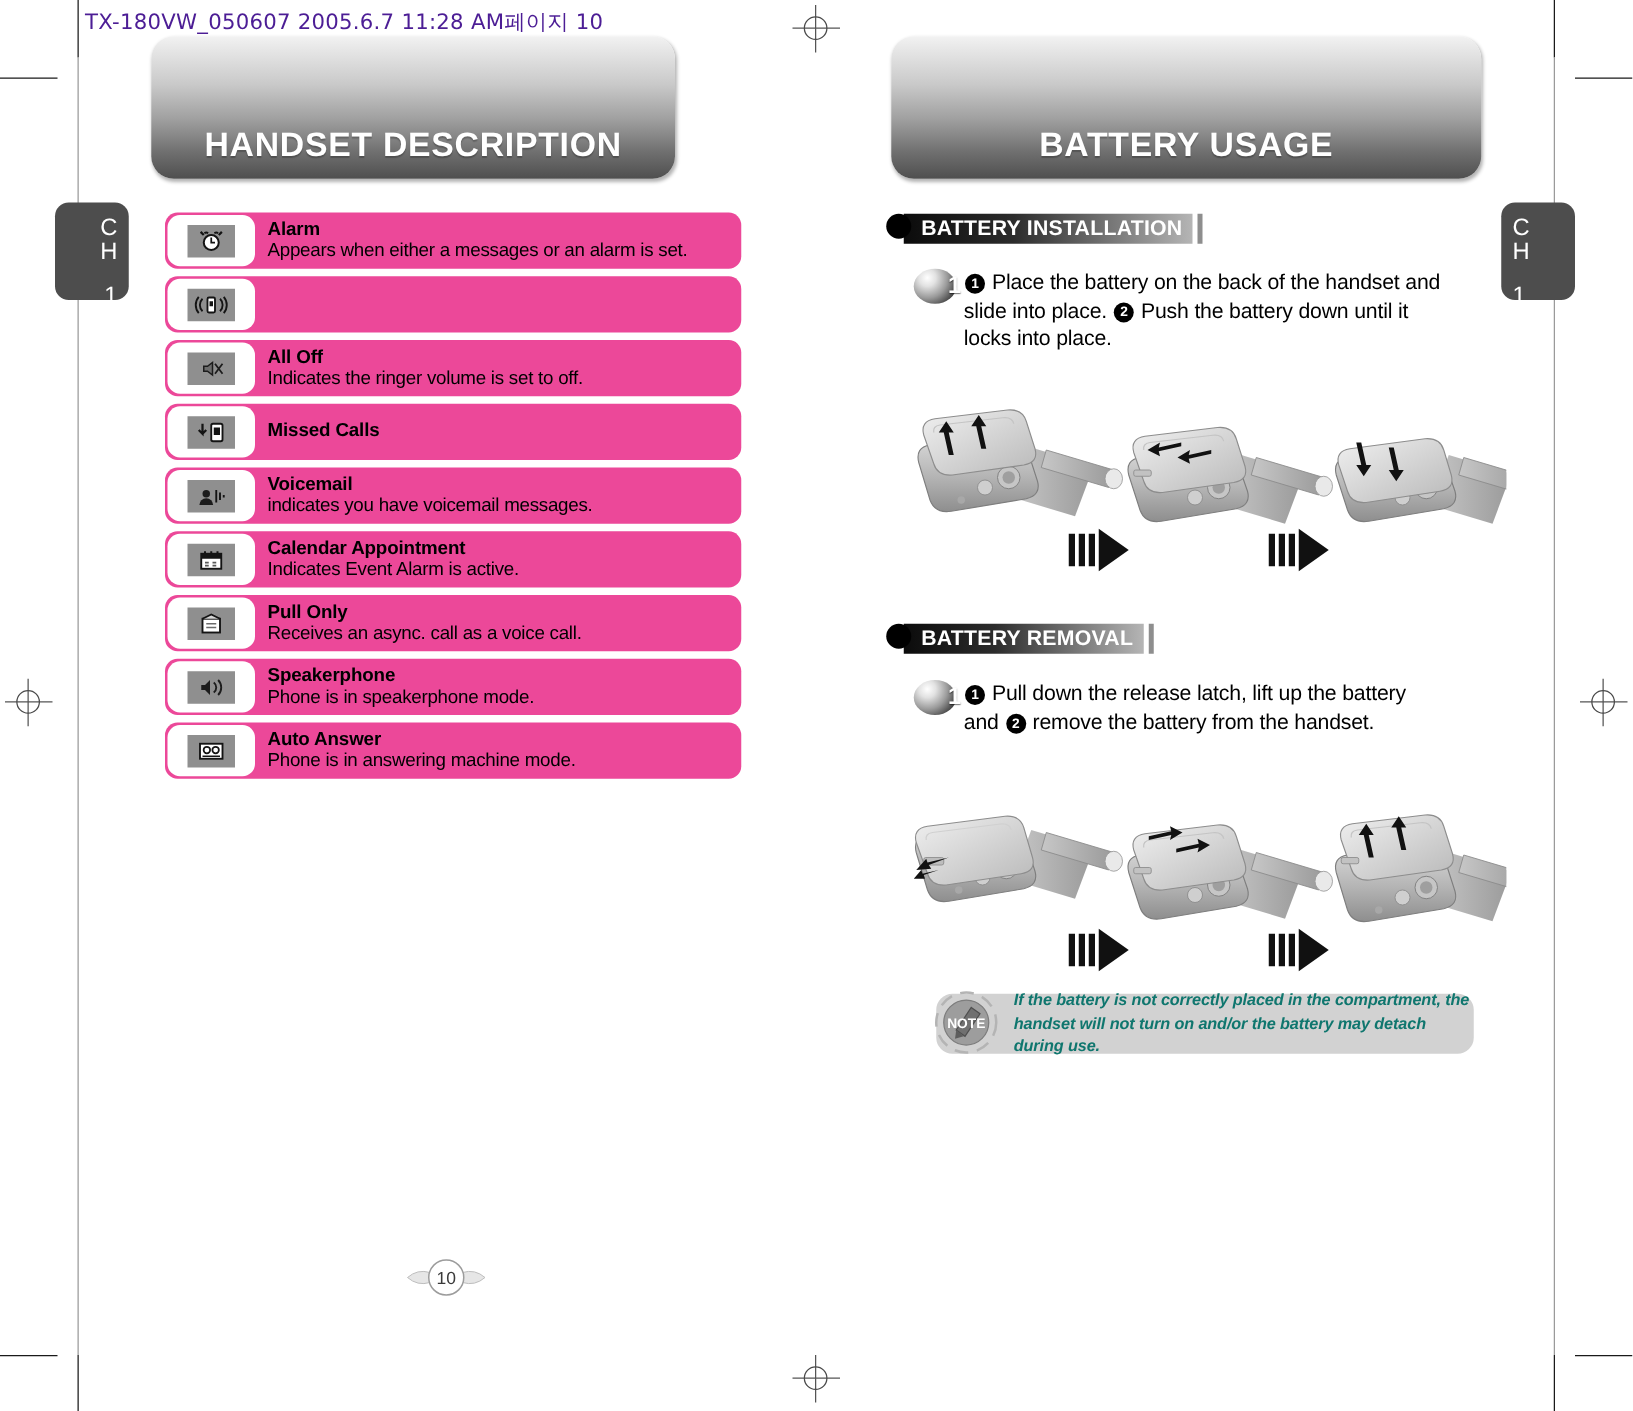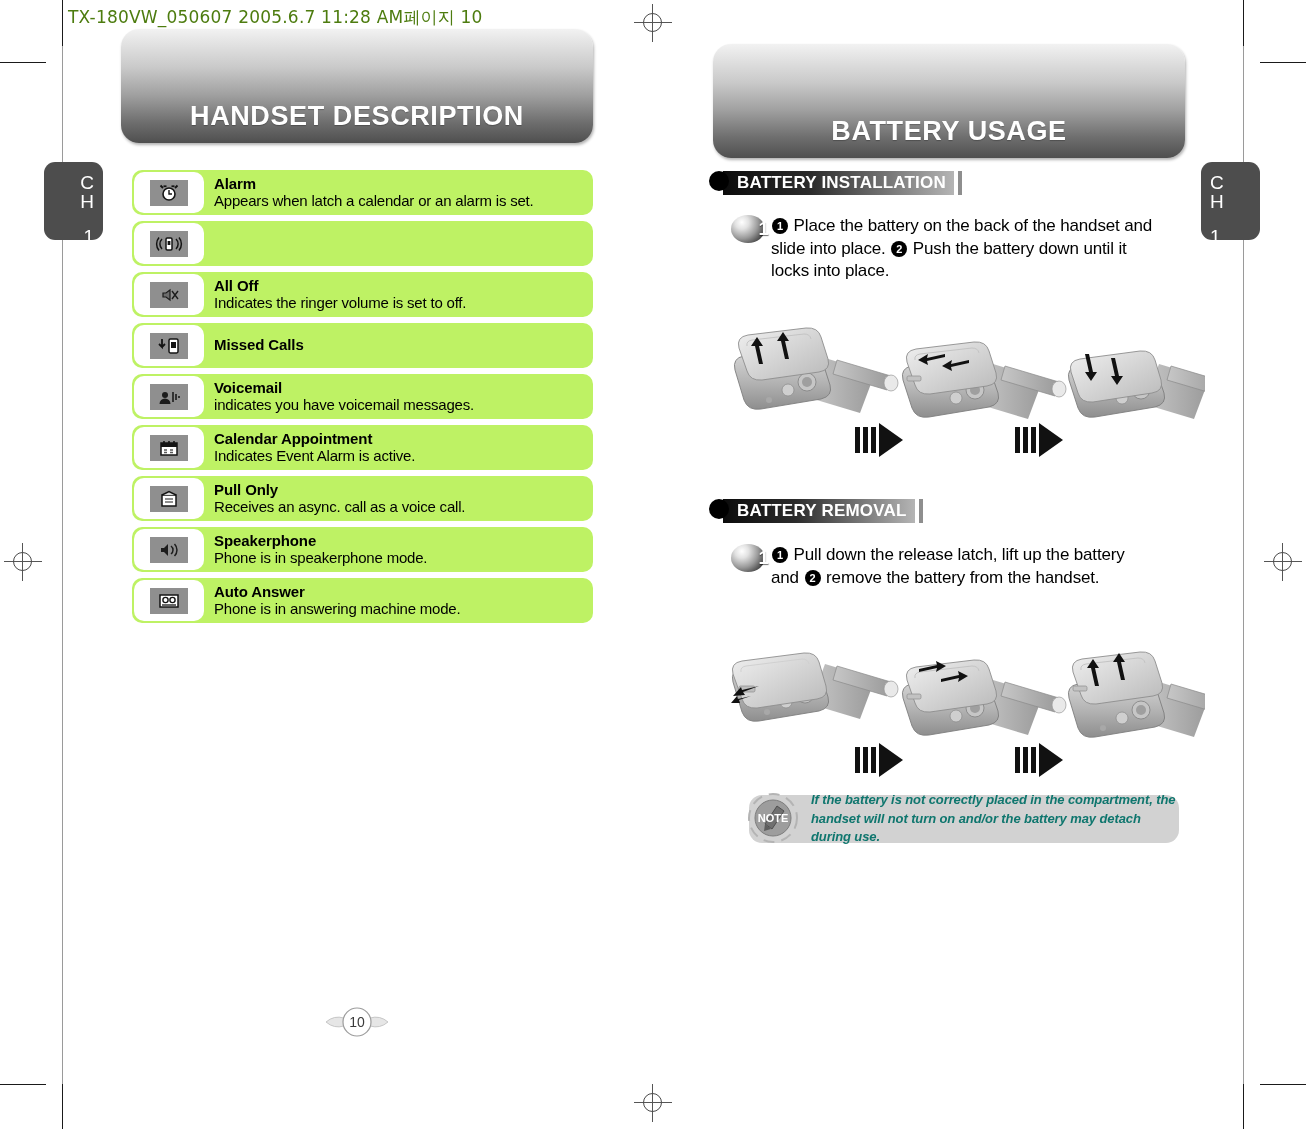--- a/index.html
+++ b/index.html
@@ -39,21 +39,21 @@
     position: absolute; left: 0; top: 18px;
     width: 38px; height: 1px; background: #555;
   }
 
   
   .file-stamp {
     position: absolute;
     left: 68px; top: 6px;
     font-family: "DejaVu Sans", sans-serif;
     font-size: 17px;
-    color: #4d7c0f;
+    color: #4c1d95;
     letter-spacing: 0.2px;
     white-space: nowrap;
   }
 
   
   .page { position: absolute; top: 0; height: 1129px; }
   .page-left  { left: 0;   width: 653px; }
   .page-right { left: 653px; width: 653px; }
 
   
@@ -71,22 +71,22 @@
     box-sizing: border-box;
     padding-bottom: 11px;
   }
   .banner-title {
     color: #ffffff;
     font-size: 27px;
     font-weight: bold;
     letter-spacing: 0.6px;
     text-shadow: 0 1px 1px rgba(0,0,0,0.25);
   }
-  .banner-left  { left: 121px; top: 29px; width: 472px; }
-  .banner-right { left: 60px;  top: 44px; width: 472px; }
+  .banner-left  { left: 121px; top: 29px; width: 419px; }
+  .banner-right { left: 60px;  top: 29px; width: 472px; }
 
   
   .ch-tab {
     position: absolute;
     width: 59px; height: 78px;
     background: #4d4d4d;
     border-radius: 11px;
     color: #fff;
     font-size: 19px;
     line-height: 19px;
@@ -101,21 +101,21 @@
   
   .icon-list {
     position: absolute;
     left: 132px; top: 170px;
     width: 461px;
   }
   .icon-row {
     position: relative;
     height: 45px;
     margin-bottom: 6px;
-    background: #bef264;
+    background: #ec4899;
     border-radius: 10px;
     display: flex;
     align-items: center;
   }
   .icon-holder {
     width: 70px; height: 41px;
     margin-left: 2px;
     background: #ffffff;
     border-radius: 10px;
     flex: 0 0 auto;
@@ -320,21 +320,21 @@
             <circle cx="10" cy="10" r="6" fill="#fff" stroke="#141414" stroke-width="1.6"></circle>
             <path d="M10 6 v4 h3" stroke="#141414" stroke-width="1.4" fill="none"></path>
             <path d="M4 4 L1.5 1.5 M16 4 L18.5 1.5" stroke="#141414" stroke-width="1.8"></path>
             <path d="M4.5 2.5 a3 3 0 0 1 3 0" stroke="#141414" stroke-width="1.6" fill="none"></path>
             <path d="M12.5 2.5 a3 3 0 0 1 3 0" stroke="#141414" stroke-width="1.6" fill="none"></path>
           </svg>
         </div>
       </div>
       <div class="row-text">
         <div class="row-title">Alarm</div>
-        <div class="row-desc">Appears when latch a calendar or an alarm is set.</div>
+        <div class="row-desc">Appears when either a messages or an alarm is set.</div>
       </div>
     </div>
 
     <div class="icon-row">
       <div class="icon-holder">
         <div class="icon-chip">
           <svg width="28" height="18" viewBox="0 0 28 18">
             <rect x="11" y="3" width="6" height="12" rx="1.2" fill="#fff" stroke="#141414" stroke-width="1.5"></rect>
             <rect x="12.6" y="6" width="2.8" height="4" fill="#141414"></rect>
             <path d="M7 4 a7 7 0 0 0 0 10 M4 2.5 a10 10 0 0 0 0 13" stroke="#141414" stroke-width="1.5" fill="none"></path>

